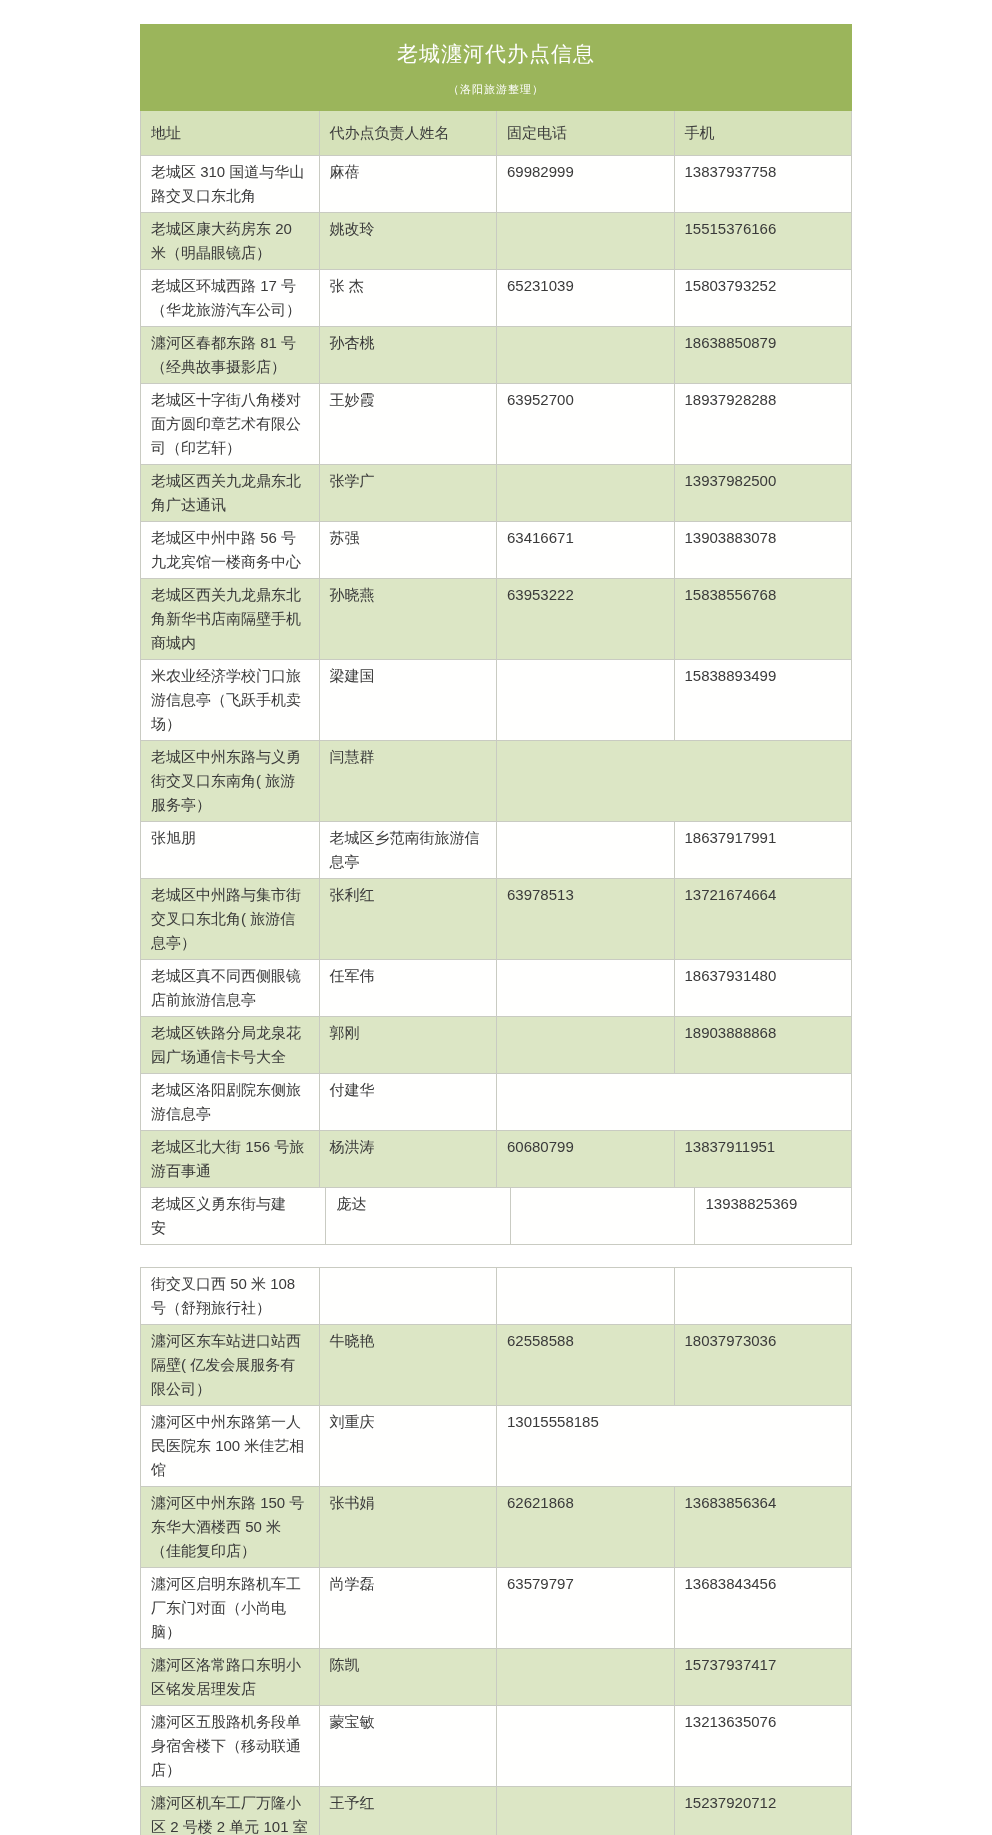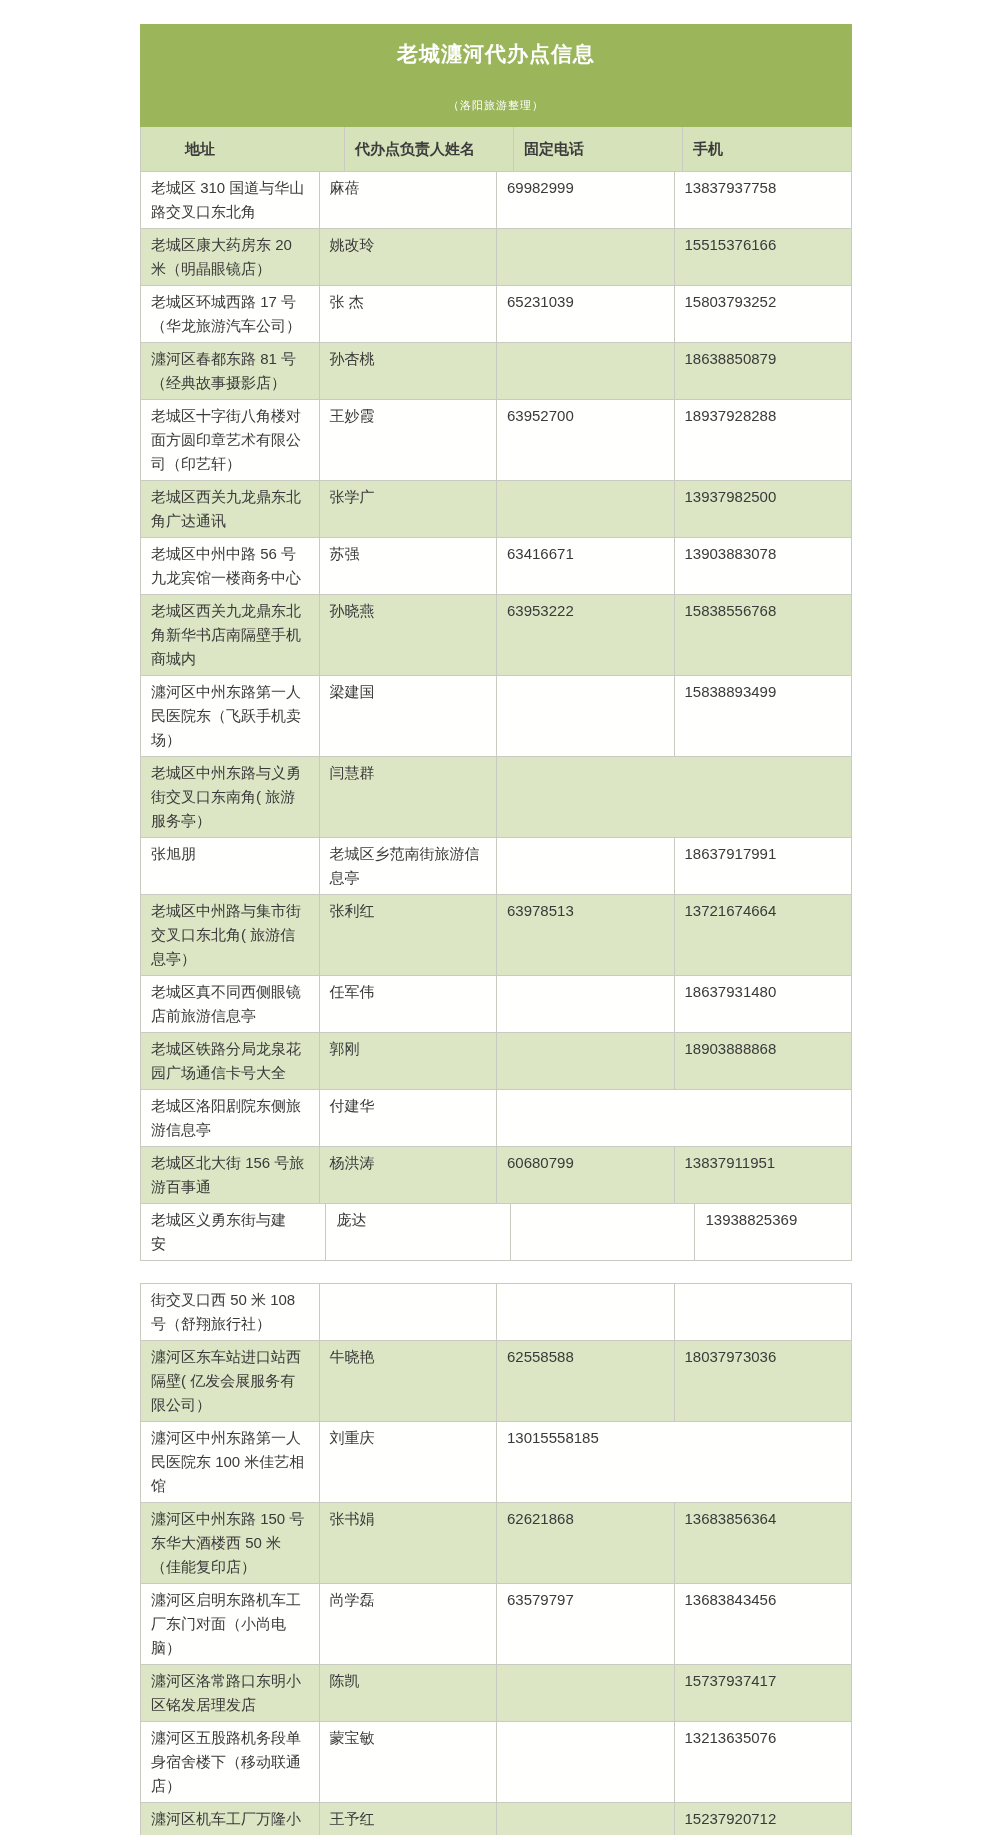--- a/index.html
+++ b/index.html
@@ -30,38 +30,37 @@
     margin: 0 auto;
   }
   .title-block {
     background: var(--header-bg);
     text-align: center;
     padding: 17px 10px 14px;
   }
   .title {
     color: var(--title-text);
     font-size: 21px;
-    font-weight: bold;
+    font-weight: normal;
     line-height: 26px;
     letter-spacing: 1px;
   }
   .subtitle {
     color: var(--title-text);
     font-size: 11px;
-    margin-top: 31px;
+    margin-top: 15px;
     letter-spacing: 1px;
   }
   .header-row {
     display: flex;
     background: var(--colhead-bg);
     border-left: 1px solid var(--border);
     border-right: 1px solid var(--border);
-    font-weight: bold;
+    font-weight: normal;
     color: #3c3c3c;
-    padding-left: 34px;
   }
   .header-row .cell {
     padding: 10px 10px;
     font-size: 15px;
     line-height: 24px;
   }
   .row {
     display: flex;
     border-left: 1px solid var(--border);
     border-right: 1px solid var(--border);
@@ -142,21 +141,21 @@
     <div class="cell">63416671</div>
     <div class="cell">13903883078</div>
   </div>
         <div class="row row-green">
     <div class="cell">老城区西关九龙鼎东北角新华书店南隔壁手机商城内</div>
     <div class="cell">孙晓燕</div>
     <div class="cell">63953222</div>
     <div class="cell">15838556768</div>
   </div>
         <div class="row row-white">
-    <div class="cell">瀍河区中州东路第一人民医院东（飞跃手机卖场）</div>
+    <div class="cell">米农业经济学校门口旅游信息亭（飞跃手机卖场）</div>
     <div class="cell">梁建国</div>
     <div class="cell"></div>
     <div class="cell">15838893499</div>
   </div>
         <div class="row row-green">
     <div class="cell">老城区中州东路与义勇街交叉口东南角( 旅游服务亭）</div>
     <div class="cell">闫慧群</div>
     <div class="cell"></div>
   </div>
         <div class="row row-white">

